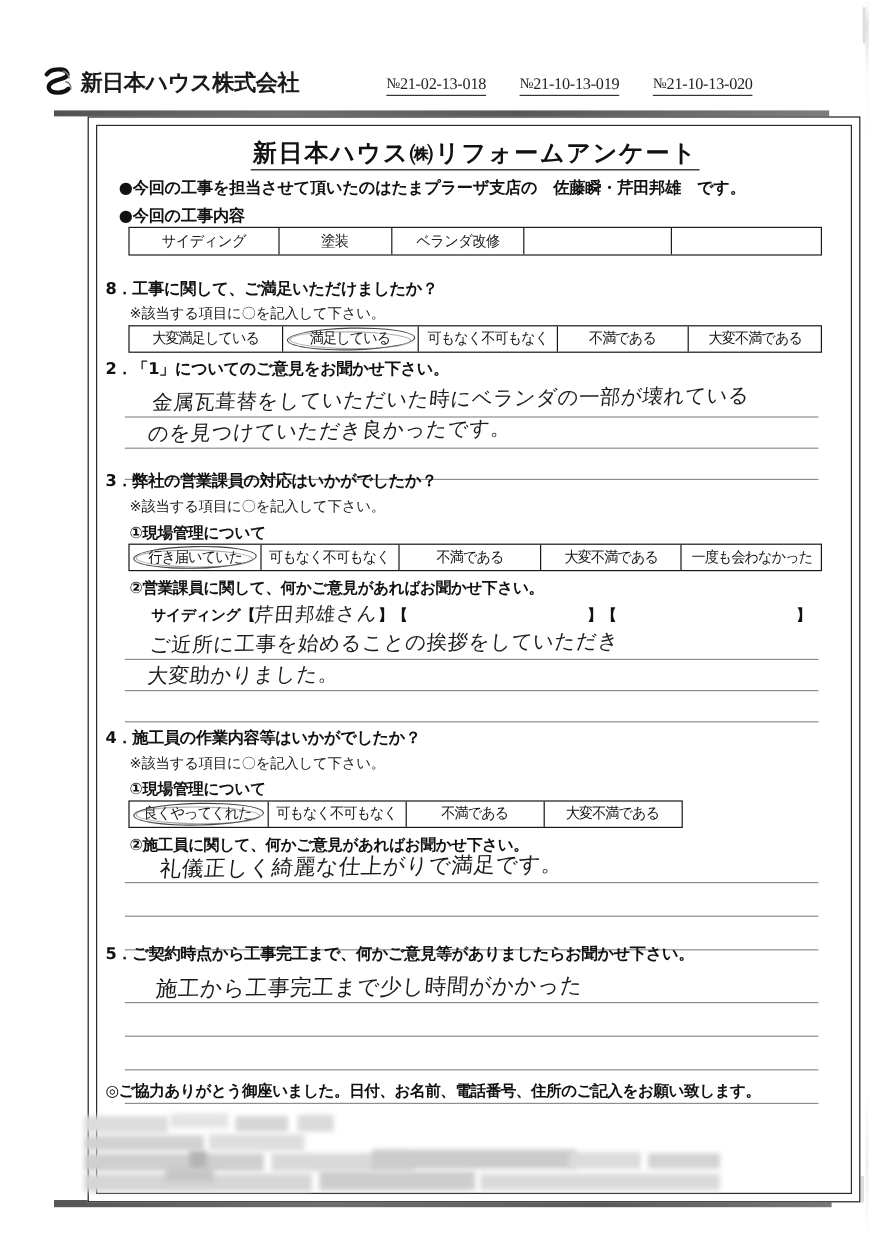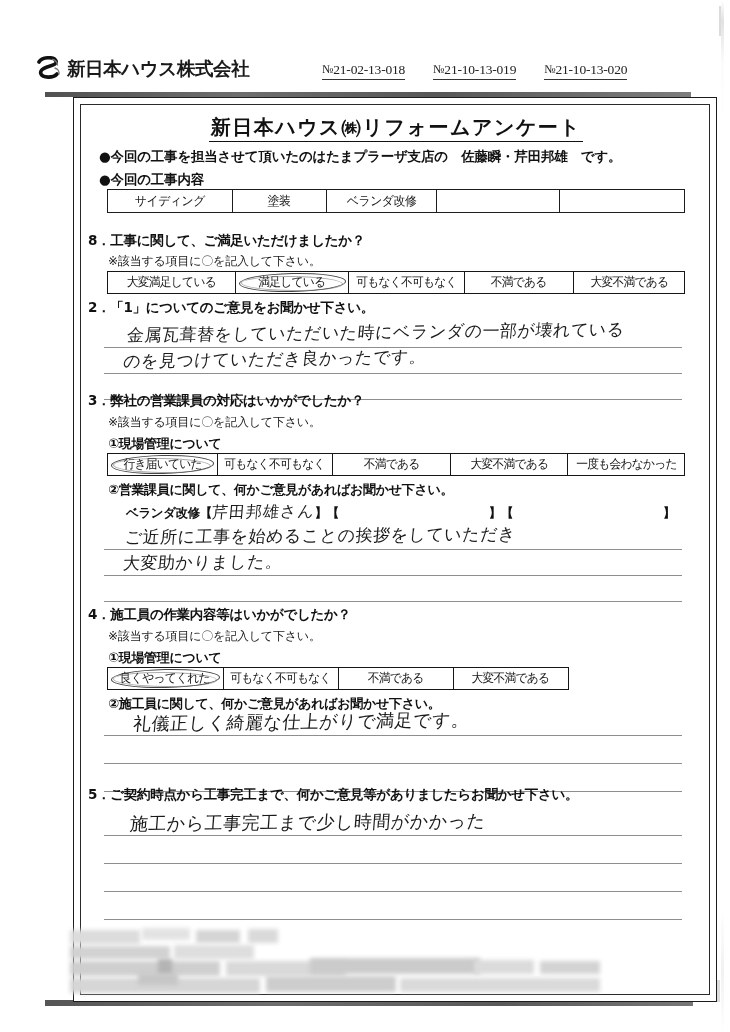--- a/index.html
+++ b/index.html
@@ -437,21 +437,21 @@
         <span class="opt-label">大変不満である</span>
       </div>
       <div class="opt-cell" style="width:116px;">
         <span class="opt-label">一度も会わなかった</span>
       </div>
     </div>
 
     <div class="sub-head jp" style="left:34px; top:383px;">②営業課員に関して、何かご意見があればお聞かせ下さい。</div>
 
     <div class="staff-line jp" style="left:52px; top:404px;">
-      <span>ベランダ改修【</span><span class="staff-name-hand">芹田邦雄さん</span><span>】【</span><span class="bracket-empty"></span><span>】【</span><span class="bracket-empty"></span><span>】</span>
+      <span>サイディング【</span><span class="staff-name-hand">芹田邦雄さん</span><span>】【</span><span class="bracket-empty"></span><span>】【</span><span class="bracket-empty"></span><span>】</span>
     </div>
 
     <div class="rule" style="left:30px; top:451px; width:578px;"></div>
     <div class="rule" style="left:30px; top:477px; width:578px;"></div>
     <div class="rule" style="left:30px; top:503px; width:578px;"></div>
 
     <div class="hand h3" style="left:50px; top:428px;">ご近所に工事を始めることの挨拶をしていただき</div>
     <div class="hand" style="left:48px; top:454px;">大変助かりました。</div>
 
     <div class="q-head jp" style="left:14px; top:508px;">4．施工員の作業内容等はいかがでしたか？</div>
@@ -484,20 +484,21 @@
 
     <div class="q-head jp" style="left:14px; top:688px;text-align:center;">5．ご契約時点から工事完工まで、何かご意見等がありましたらお聞かせ下さい。</div>
 
     <div class="rule" style="left:30px; top:737px; width:578px;"></div>
     <div class="rule" style="left:30px; top:765px; width:578px;"></div>
     <div class="rule" style="left:30px; top:793px; width:578px;"></div>
     <div class="rule" style="left:30px; top:821px; width:578px;"></div>
 
     <div class="hand h3" style="left:55px; top:714px; font-size:18px;">施工から工事完工まで少し時間がかかった</div>
 
+    <div class="footer-note jp" style="left:14px; top:802px;">◎ご協力ありがとう御座いました。日付、お名前、電話番号、住所のご記入をお願い致します。</div>
 
   </div>
 
   <div class="redact-area">
     <div class="redact-blk" style="left:0px;  top:2px;  width:70px; height:14px; background:#dcdcdc;"></div>
     <div class="redact-blk" style="left:72px; top:0px;  width:48px; height:12px; background:#e3e3e3;"></div>
     <div class="redact-blk" style="left:126px;top:2px;  width:44px; height:13px; background:#d5d5d5;"></div>
     <div class="redact-blk" style="left:178px;top:1px;  width:30px; height:14px; background:#dadada;"></div>
     <div class="redact-blk" style="left:0px;  top:18px; width:100px;height:13px; background:#d2d2d2;"></div>
     <div class="redact-blk" style="left:104px;top:17px; width:80px; height:14px; background:#dedede;"></div>

